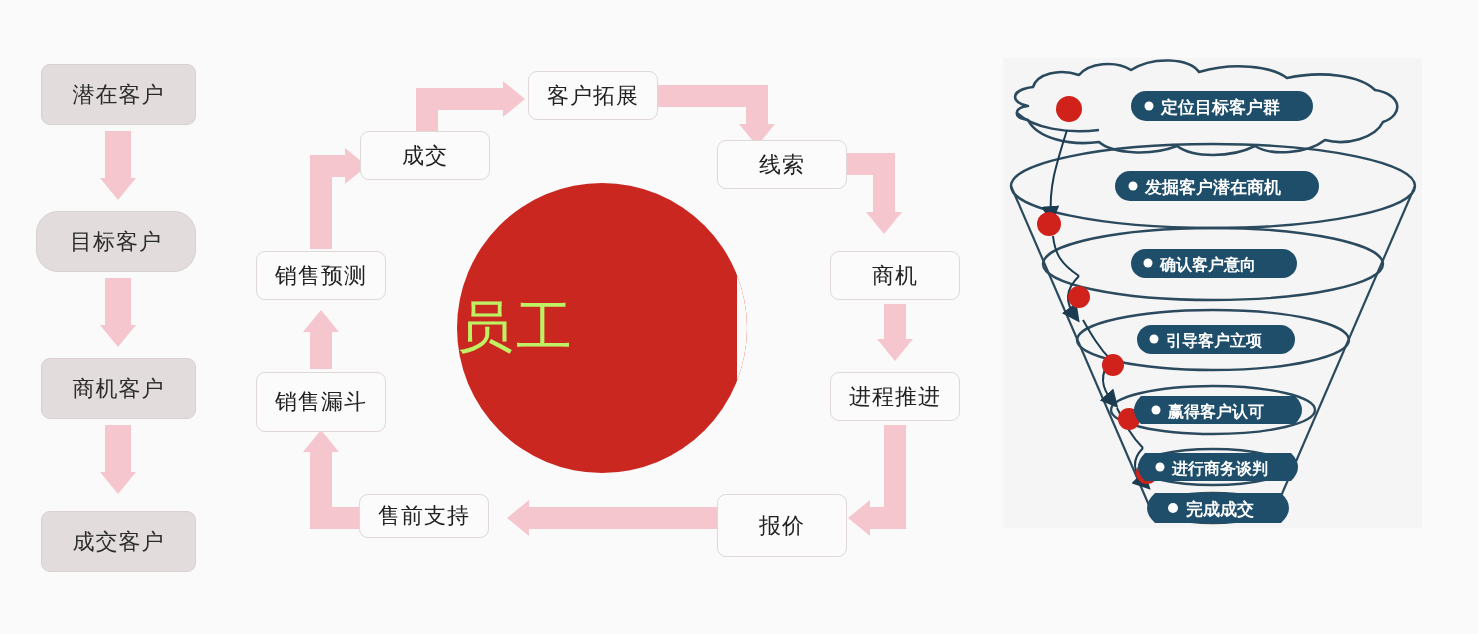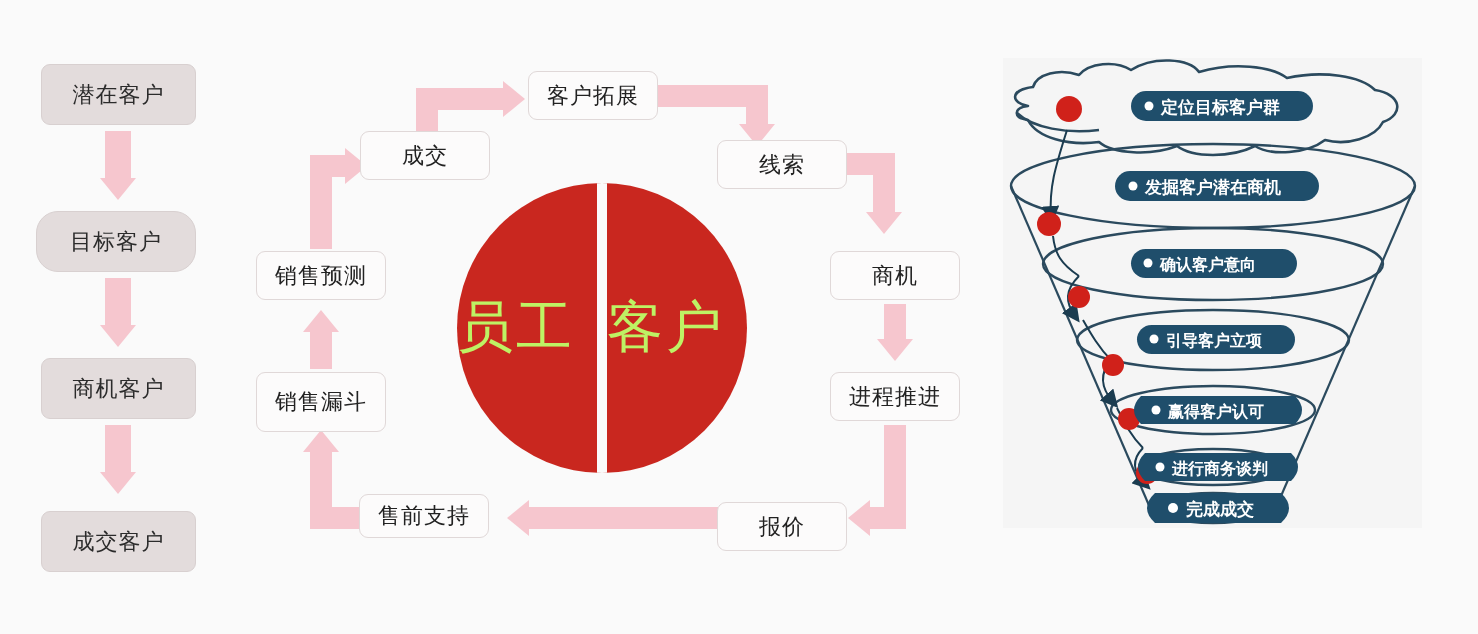--- a/index.html
+++ b/index.html
@@ -103,42 +103,39 @@
 
   <div class="node gray" style="left:41px;top:511px;width:155px;height:61px;">
     <span>成交客户</span>
   </div>
 
   <div class="circle" style="left:457px;top:183px;width:290px;height:290px;">
     <div class="half">
       <span>员工</span>
     </div>
     <div class="divider"></div>
-    <div class="half">
-      <span>客户</span>
-    </div>
   </div>
 
   <div class="node light" style="left:528px;top:71px;width:130px;height:49px;">
     <span>客户拓展</span>
   </div>
 
   <div class="node light" style="left:717px;top:140px;width:130px;height:49px;">
     <span>线索</span>
   </div>
 
   <div class="node light" style="left:830px;top:251px;width:130px;height:49px;">
     <span>商机</span>
   </div>
 
   <div class="node light" style="left:830px;top:372px;width:130px;height:49px;">
     <span>进程推进</span>
   </div>
 
-  <div class="node light" style="left:717px;top:494px;width:130px;height:49px;margin-top:8px;">
+  <div class="node light" style="left:717px;top:494px;width:130px;height:63px;">
     <span>报价</span>
   </div>
 
   <div class="node light" style="left:359px;top:494px;width:130px;height:44px;">
     <span>售前支持</span>
   </div>
 
   <div class="node light" style="left:256px;top:372px;width:130px;height:60px;">
     <span>销售漏斗</span>
   </div>

